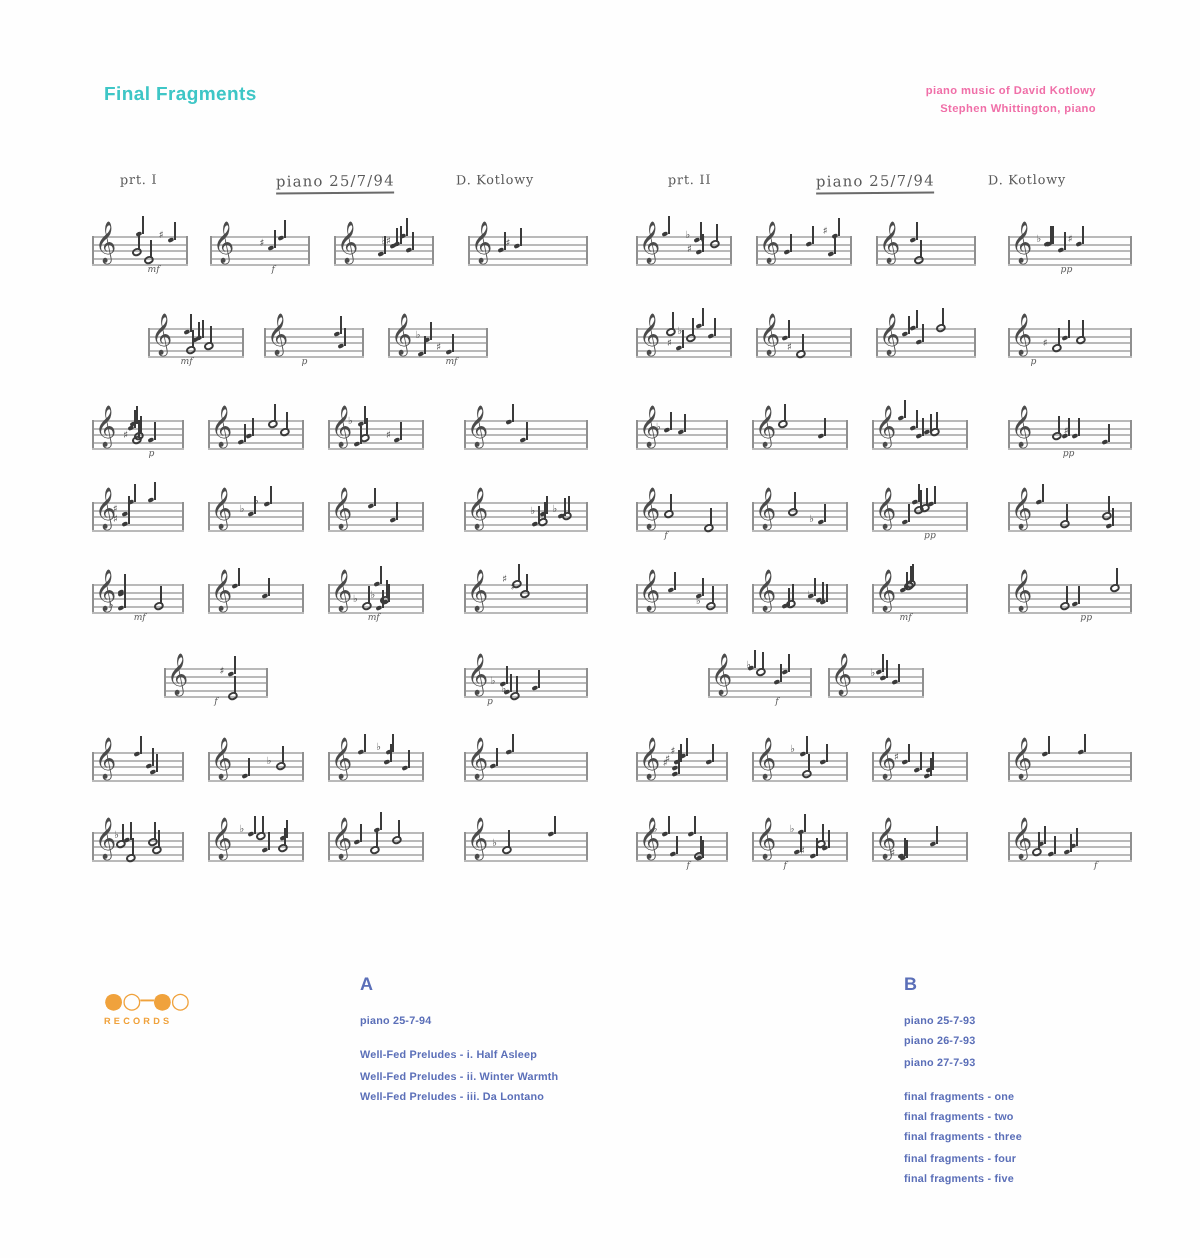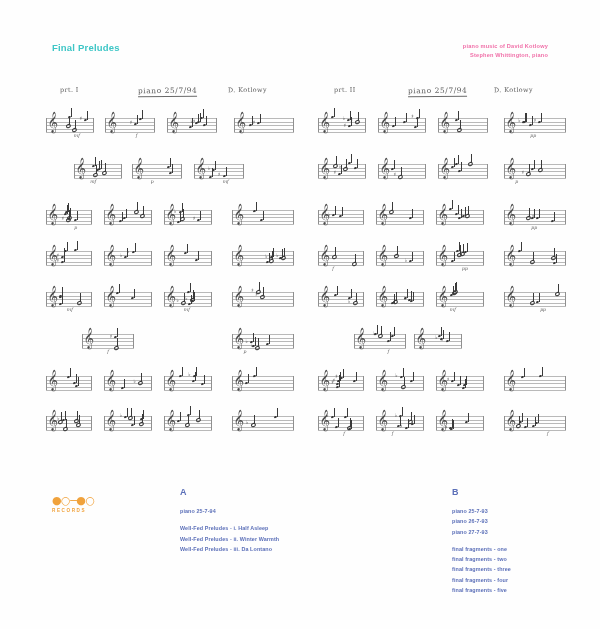--- a/index.html
+++ b/index.html
@@ -207,21 +207,21 @@
     letter-spacing: 0.1px;
     white-space: nowrap;
   }
   .track.spacer { margin-top: 7px; }
 </style>
 </head>
 <body>
 
 <div class="page">
 
-  <div class="title">Final Preludes</div>
+  <div class="title">Final Fragments</div>
 
   <div class="credits">
     <div>piano music of David Kotlowy</div>
     <div>Stephen Whittington, piano</div>
   </div>
 
   <div class="hand-row">
     <div class="hand" style="left:60px;">prt. I</div>
     <div class="hand b" style="left:138px;"><span class="ul">piano 25/7/94</span></div>
     <div class="hand" style="left:228px;">D. Kotlowy</div>

